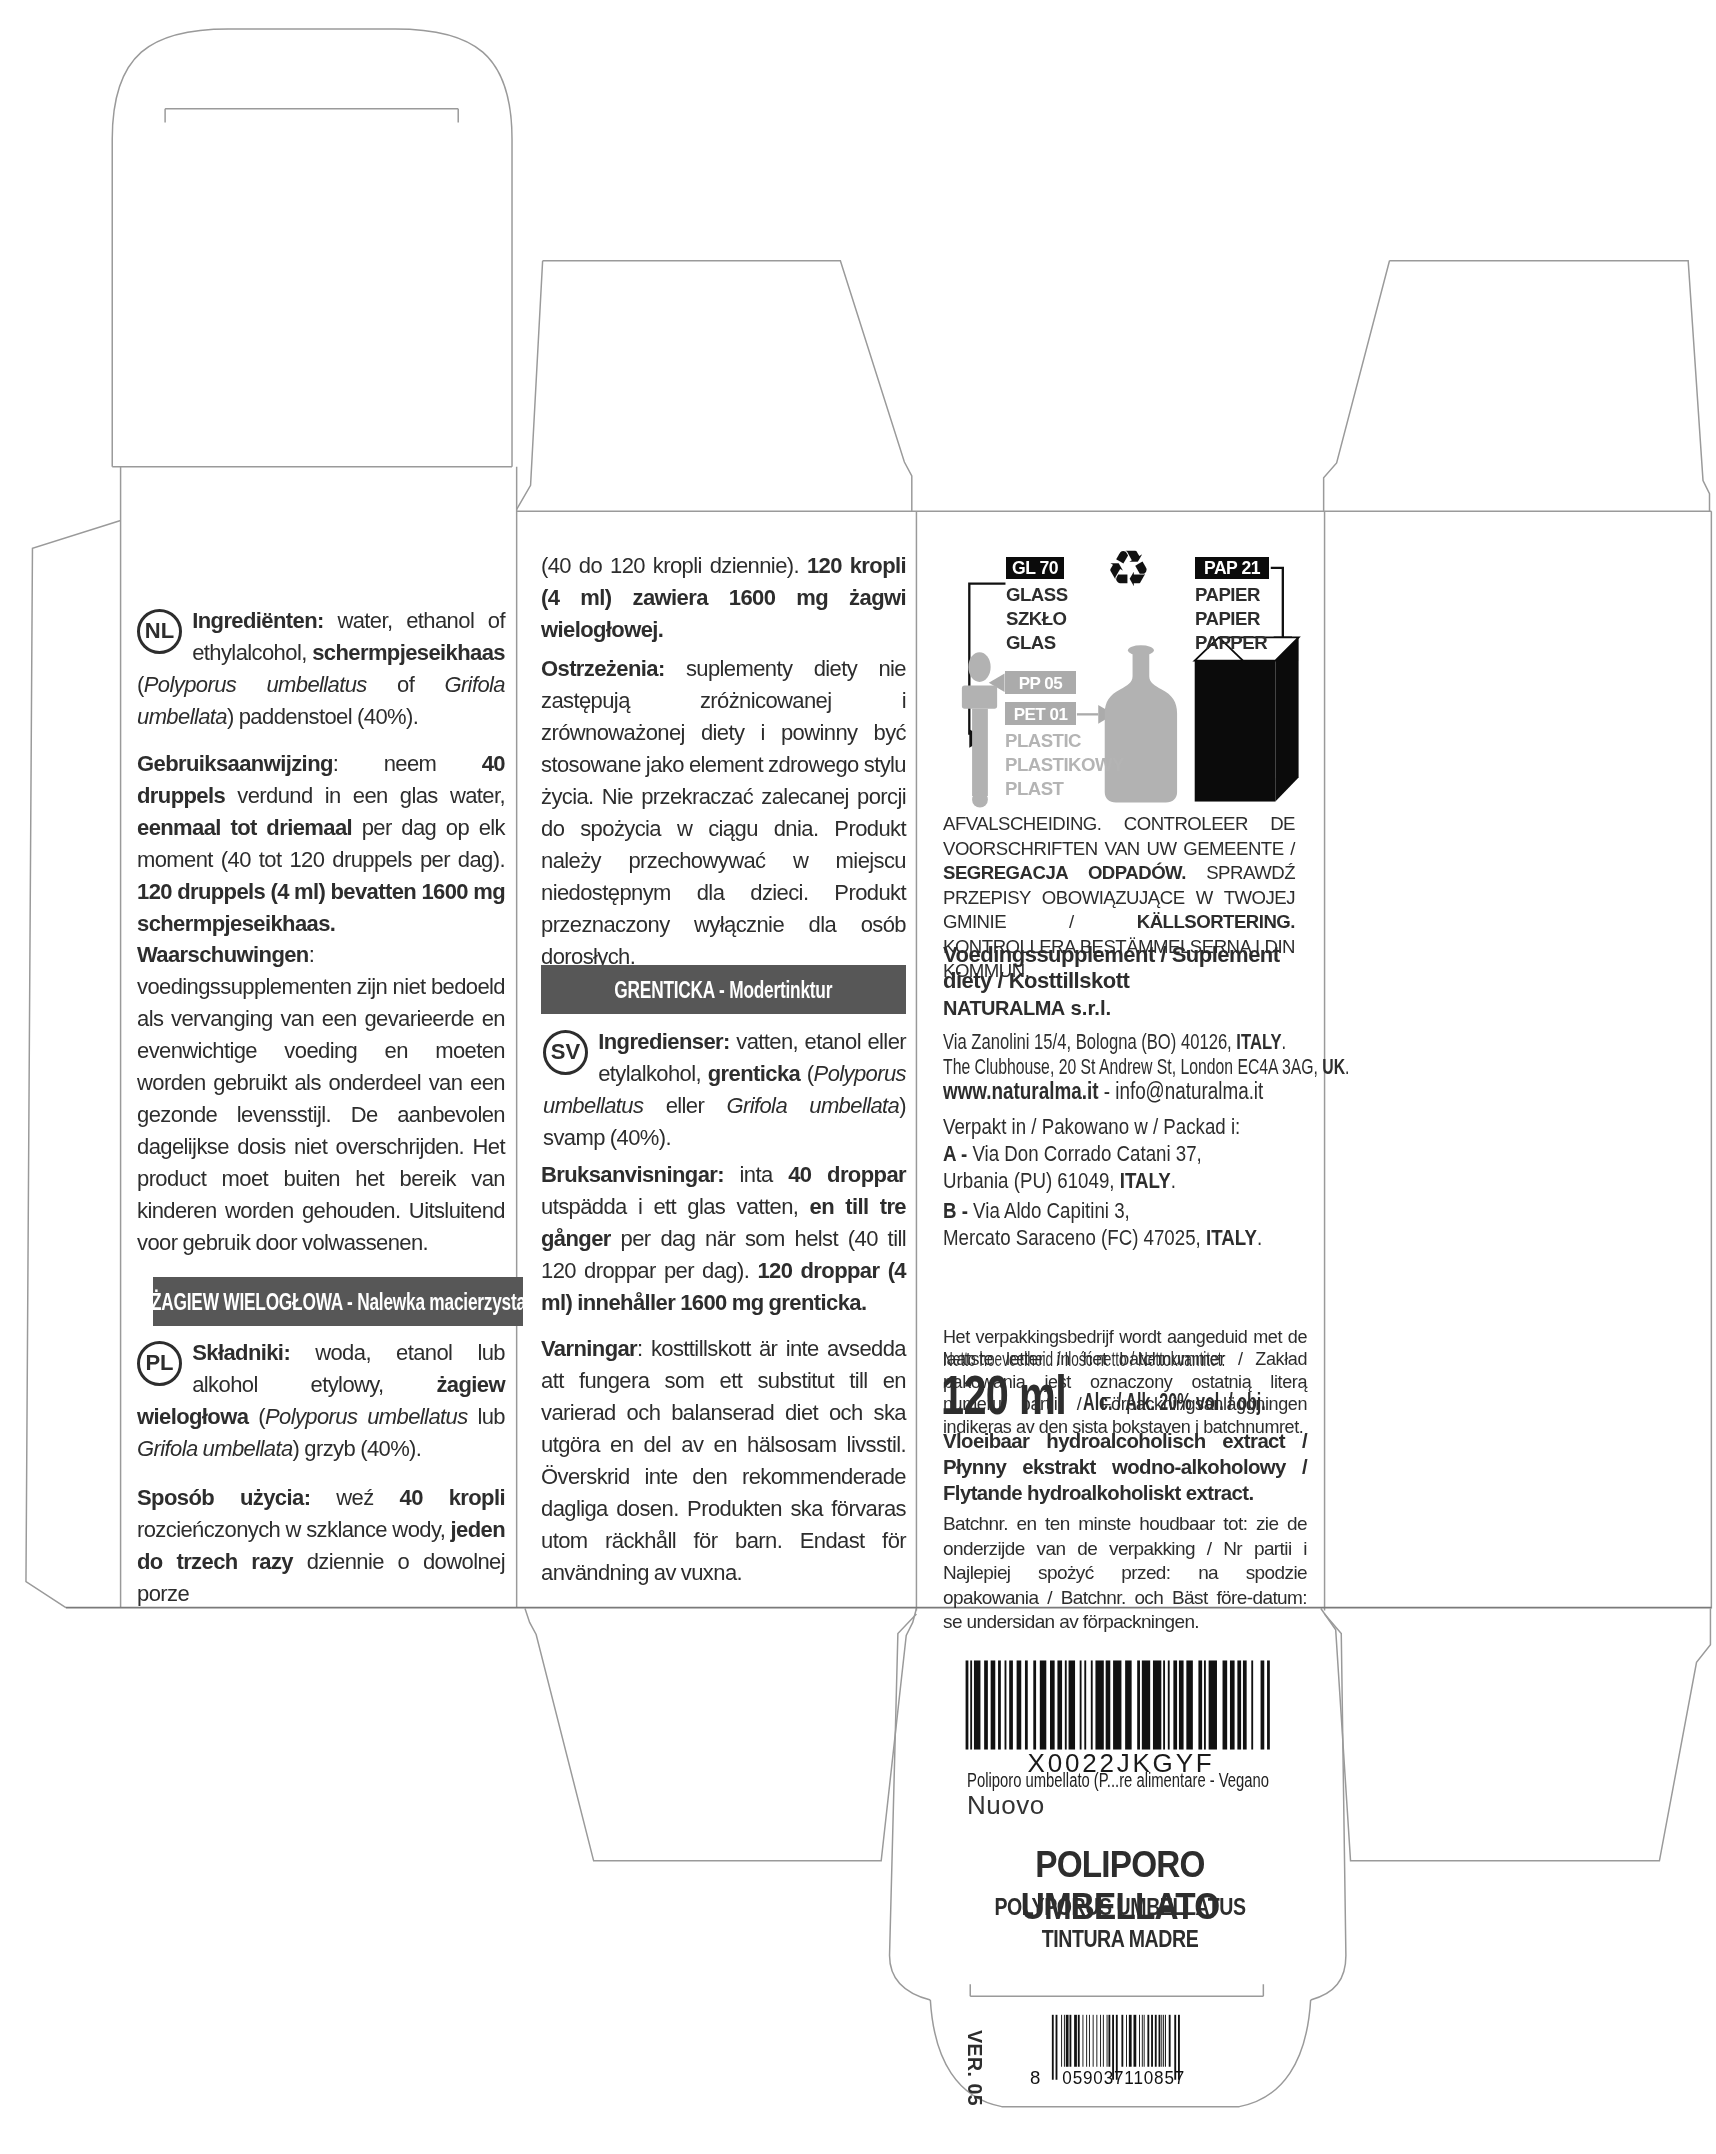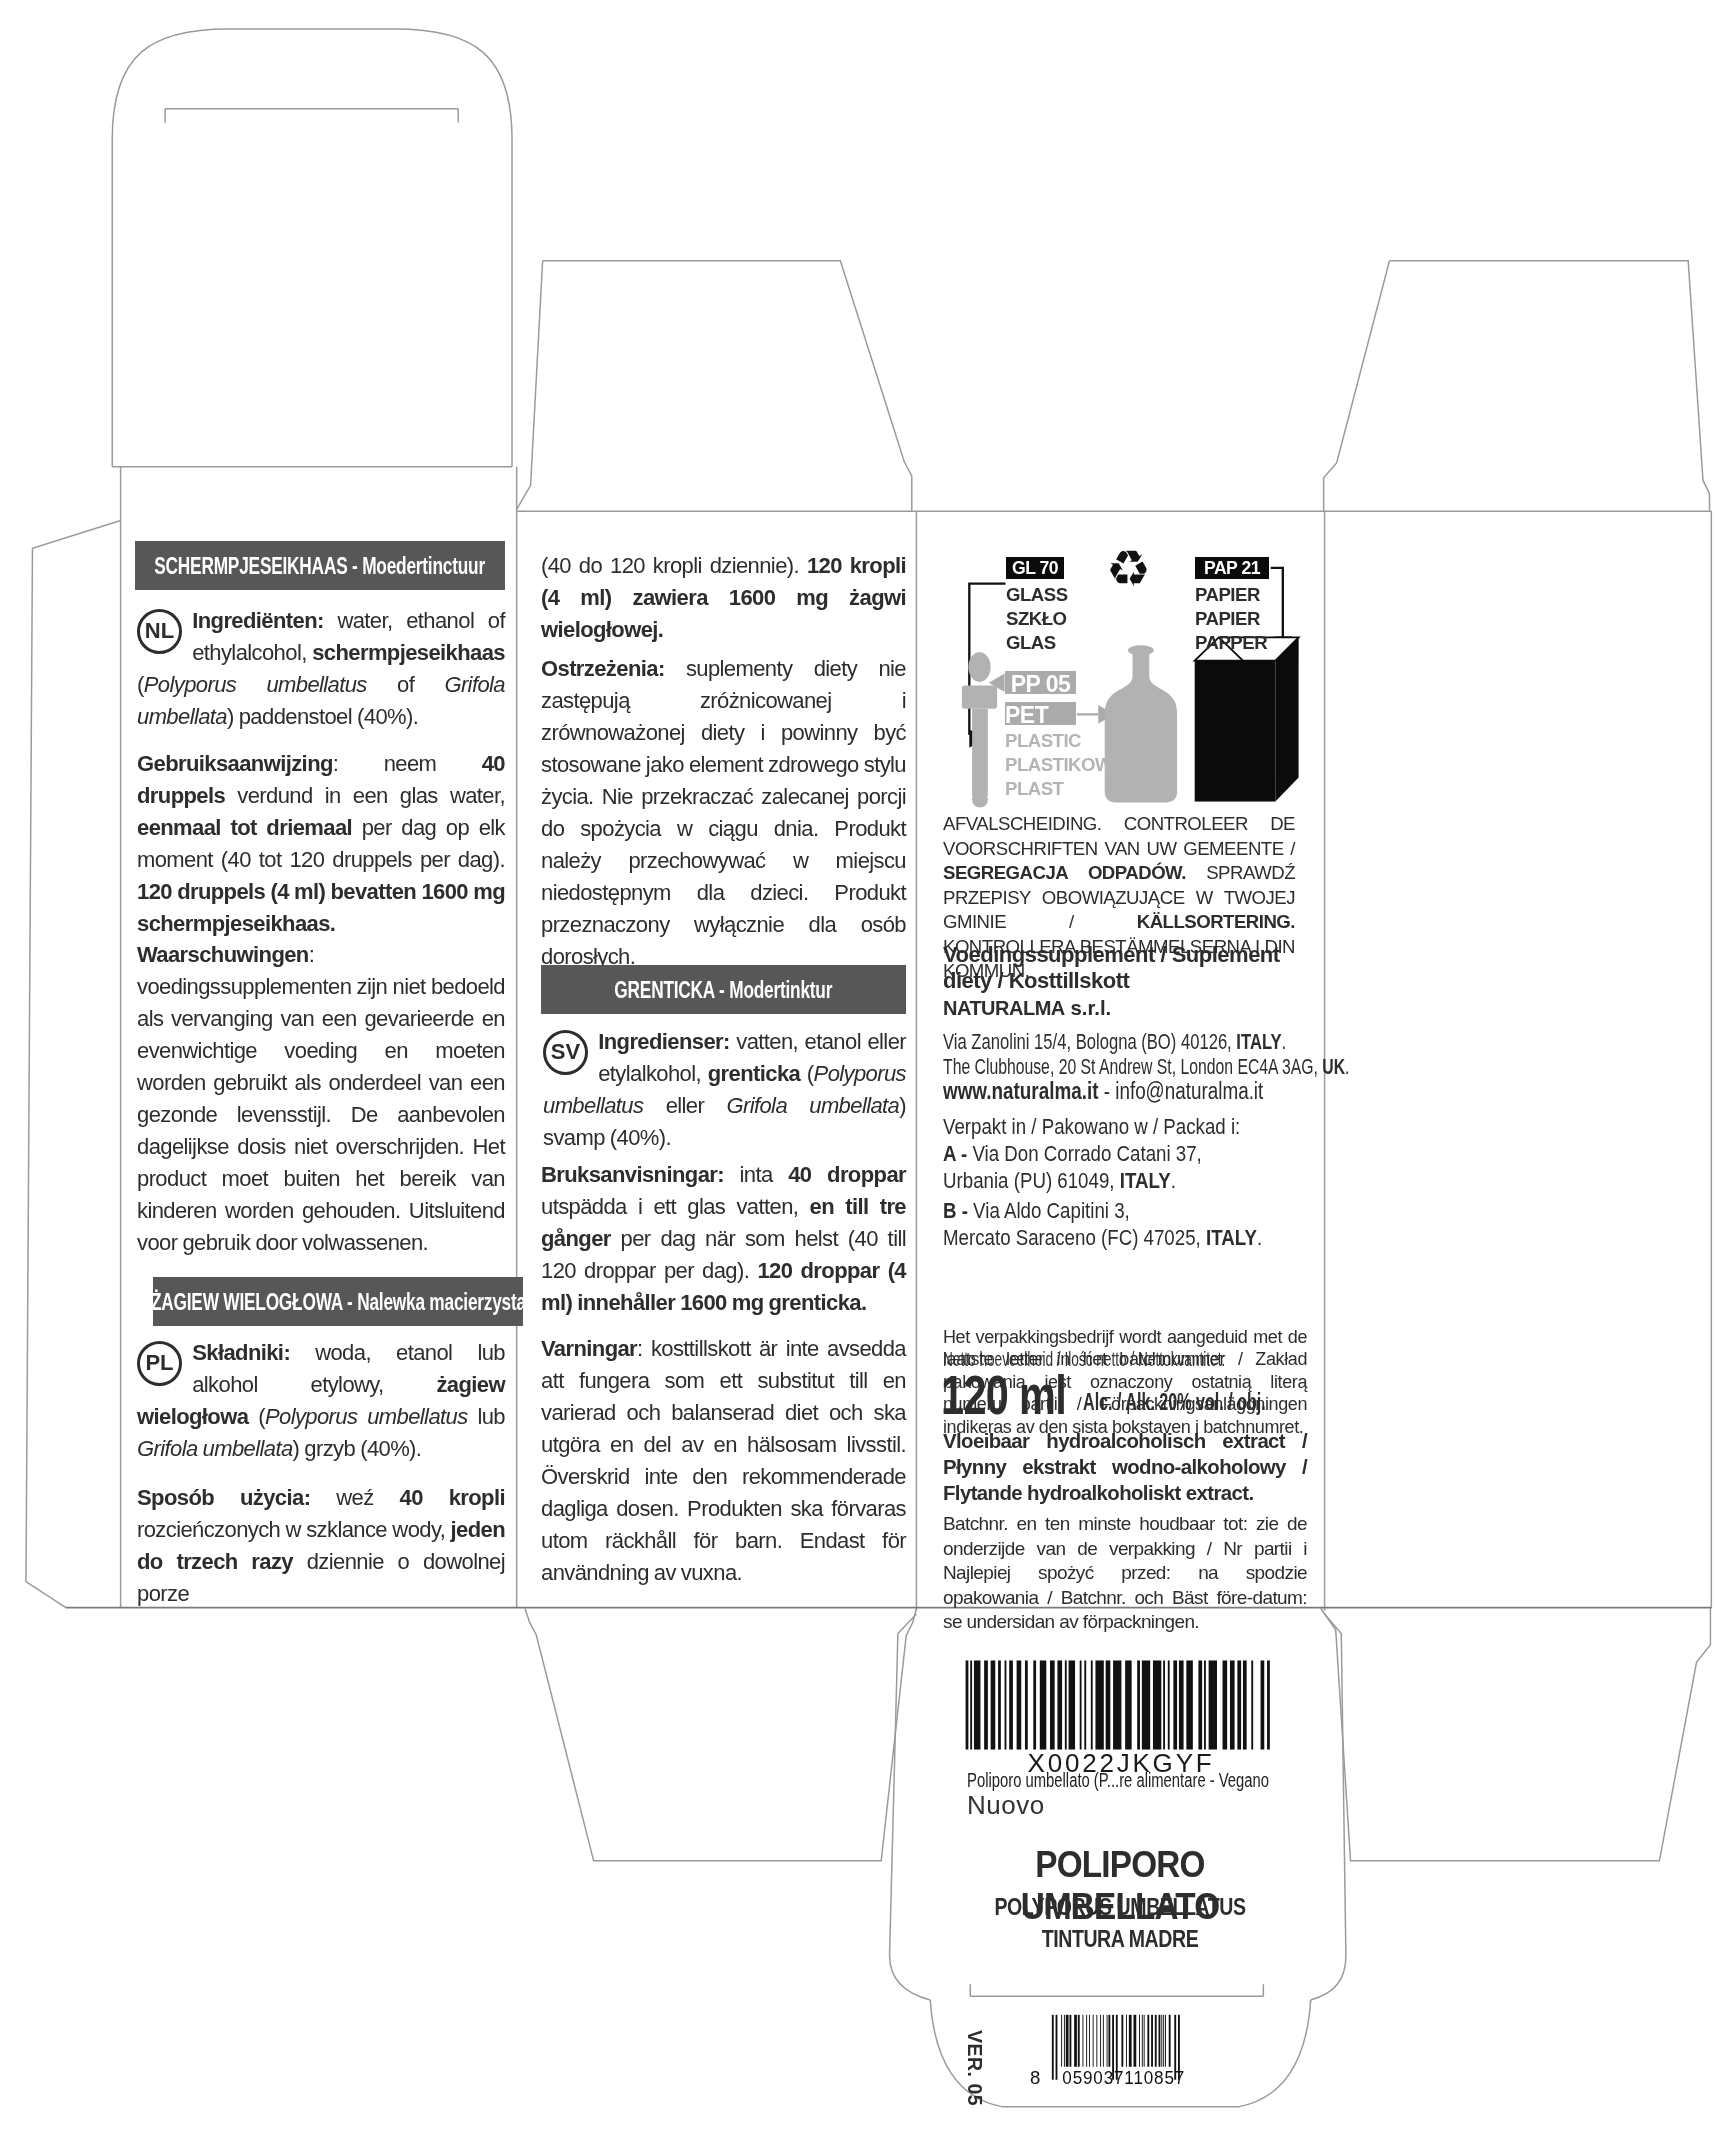--- a/index.html
+++ b/index.html
@@ -11,22 +11,22 @@
        display:flex;align-items:center;justify-content:center;overflow:hidden;}
   .hdr span{display:inline-block;white-space:nowrap;font-weight:700;font-size:24px;
        transform:scaleX(0.72);transform-origin:50% 50%;letter-spacing:-0.3px;}
   .para{position:absolute;font-size:22px;line-height:32px;text-align:justify;
         letter-spacing:-0.6px;word-spacing:-0.5px;color:#2d2d2d;}
   .lang{width:39px;height:39px;border:3.7px solid #2d2d2d;border-radius:50%;
         float:left;margin:3.7px 10.2px 1.9px 0;display:flex;align-items:center;justify-content:center;
         font-weight:700;font-size:22px;letter-spacing:0;}
   .lbl-dark{position:absolute;background:#0b0b0b;color:#fff;font-weight:700;font-size:17.6px;
         display:flex;align-items:center;justify-content:center;letter-spacing:-0.5px;}
-  .lbl-gray{position:absolute;background:#ababab;color:#fff;font-weight:700;font-size:23px;
-        display:flex;align-items:flex-start;justify-content:center;letter-spacing:-0.5px;}
+  .lbl-gray{position:absolute;background:#ababab;color:#fff;font-weight:700;font-size:17px;
+        display:flex;align-items:flex-end;justify-content:center;letter-spacing:-0.5px;}
   .words{position:absolute;font-weight:700;font-size:18.6px;line-height:24px;letter-spacing:-0.5px;}
   .words.gray{color:#b4b4b4;}
   .line{position:absolute;white-space:nowrap;transform-origin:0 50%;}
   .jpara{position:absolute;text-align:justify;color:#2d2d2d;}
   .ctr{text-align:center;}
 </style>
 </head>
 <body>
 
 <div id="sheet">
@@ -171,23 +171,20 @@
         <rect x="1249" y="2172" width="2" height="56"></rect>
         <rect x="1252" y="2172" width="1" height="56"></rect>
         <rect x="1254" y="2172" width="1" height="56"></rect>
         <rect x="1256" y="2172" width="1" height="56"></rect>
         <rect x="1260" y="2172" width="2" height="56"></rect>
         <rect x="1266" y="2172" width="2" height="70"></rect>
         <rect x="1270" y="2172" width="2" height="70"></rect>
       </g>
   </svg>
 
-  <div class="hdr" style="left:135px;top:541px;width:370px;">
-    <span>SCHERMPJESEIKHAAS - Moedertinctuur</span>
-  </div>
 
   <div class="para" style="left:137px;top:605px;width:368px;">
     <span class="lang">
         <span>NL</span>
       </span><span><span style="font-weight: 700;">Ingrediënten:</span><span> water, ethanol of ethylalcohol, </span><span style="font-weight: 700;">schermpjeseikhaas</span><span> (</span><span style="font-style: italic;">Polyporus umbellatus</span><span> of </span><span style="font-style: italic;">Grifola umbellata</span><span>) paddenstoel (40%).</span></span>
   </div>
 
   <div class="para" style="left:137px;top:748px;width:368px;">
     <span><span style="font-weight: 700;">Gebruiksaanwijzing</span><span>: neem </span><span style="font-weight: 700;">40 druppels</span><span> verdund in een glas water, </span><span style="font-weight: 700;">eenmaal tot driemaal</span><span> per dag op elk moment (40 tot 120 druppels per dag). </span><span style="font-weight: 700;">120 druppels (4 ml) bevatten 1600 mg schermpjeseikhaas.</span></span>
   </div>

